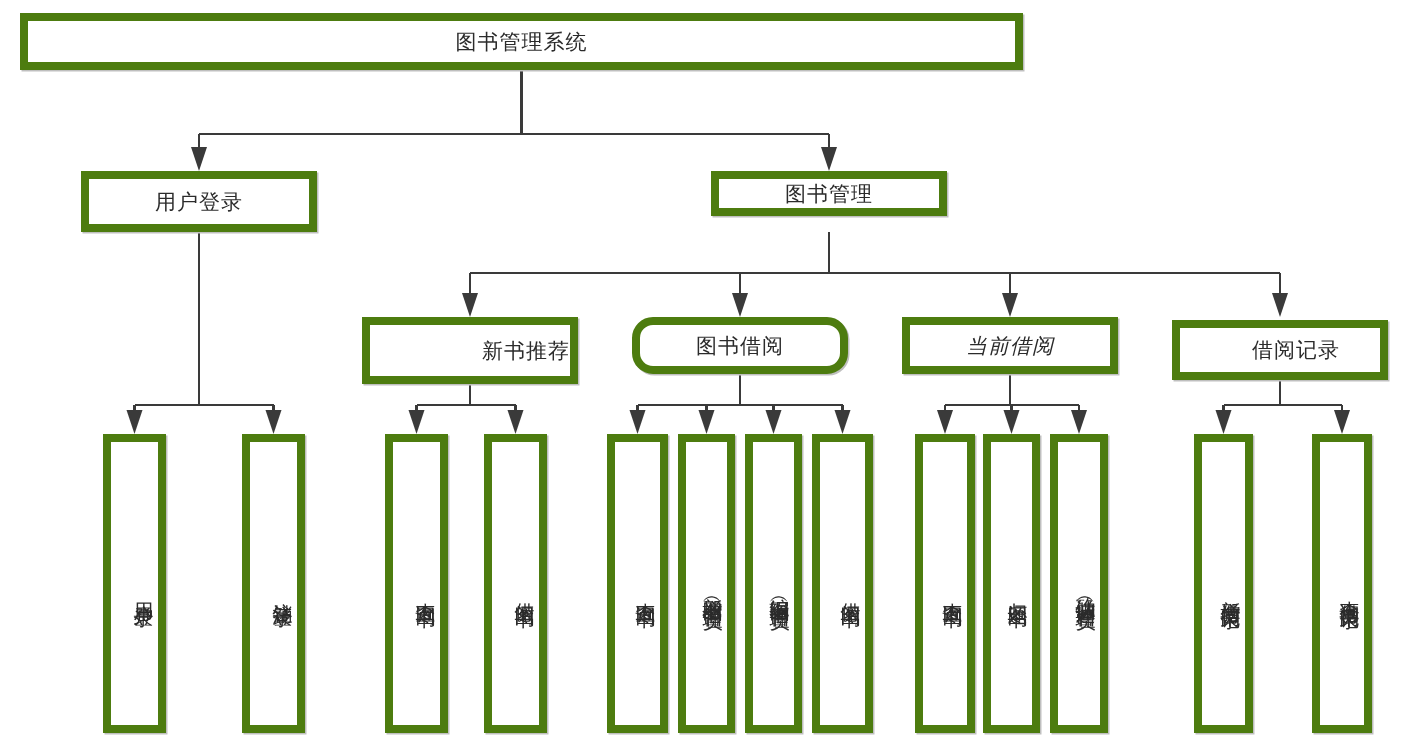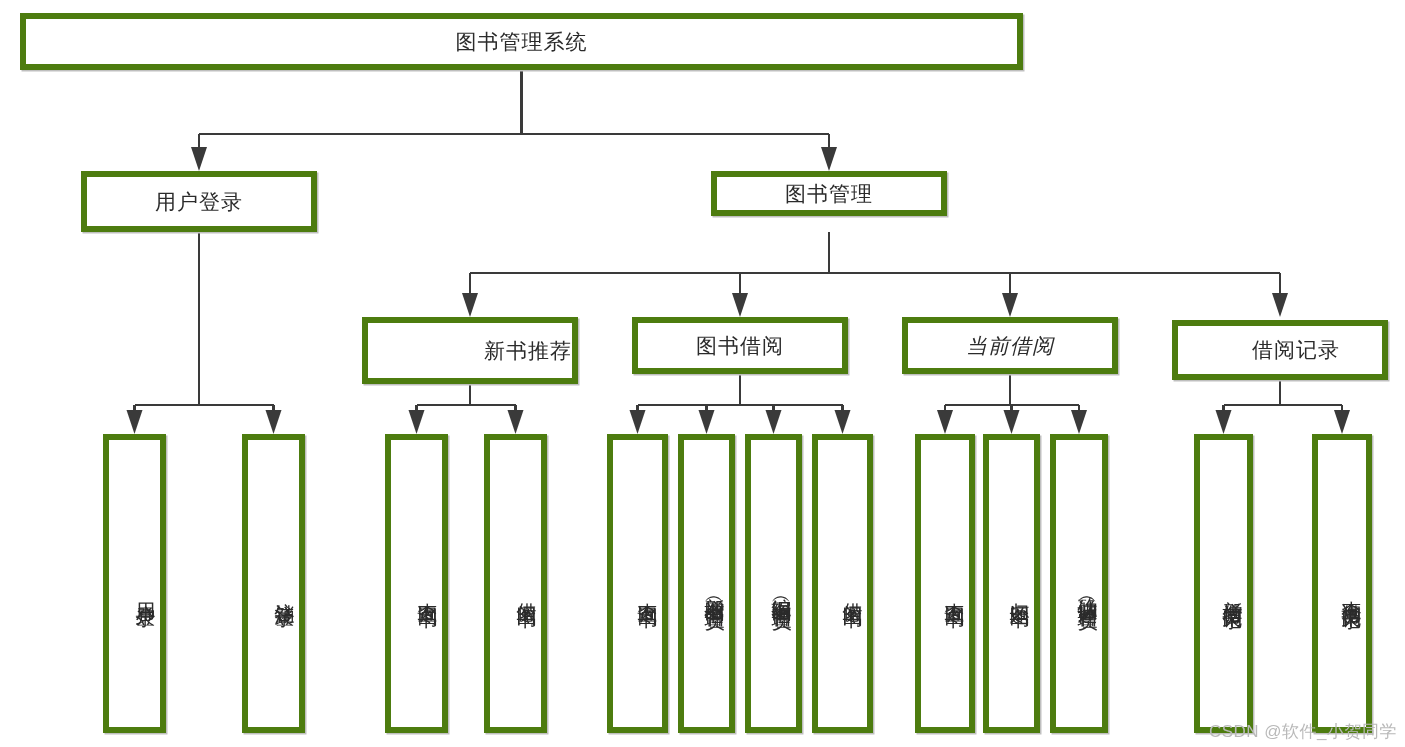--- a/index.html
+++ b/index.html
@@ -24,21 +24,21 @@
     top: 0;
     left: 0;
     width: 1405px;
     height: 747px;
     display: block;
   }
   .node-box {
     position: absolute;
     box-sizing: border-box;
     background: #ffffff;
-    border: 6px solid #4d7c0f;
+    border: 8px solid #4d7c0f;
     box-shadow: 1.5px 1.5px 0 0 #bfbfbf;
     display: flex;
     align-items: center;
     justify-content: center;
     color: #2b2b2b;
   }
   .node-box.horizontal {
     font-size: 21px;
     letter-spacing: 1px;
     line-height: 1.2;
@@ -133,21 +133,21 @@
       </div>
       <div class="node-box horizontal" style="left: 81px; top: 171px; width: 236px; height: 61px;">
         <span class="node-label">用户登录</span>
       </div>
       <div class="node-box horizontal" style="left: 711px; top: 171px; width: 236px; height: 45px;">
         <span class="node-label">图书管理</span>
       </div>
       <div class="node-box horizontal" style="left: 362px; top: 317px; width: 216px; height: 67px; justify-content: flex-end;">
         <span class="node-label">新书推荐</span>
       </div>
-      <div class="node-box horizontal" style="left: 632px; top: 317px; width: 216px; height: 57px;">
+      <div class="node-box horizontal" style="left: 632px; top: 317px; width: 216px; height: 57px; border-radius: 21px;">
         <span class="node-label">图书借阅</span>
       </div>
       <div class="node-box horizontal" style="left: 902px; top: 317px; width: 216px; height: 57px; font-style: italic;">
         <span class="node-label">当前借阅</span>
       </div>
       <div class="node-box horizontal" style="left: 1172px; top: 320px; width: 216px; height: 60px; padding-left: 32px;">
         <span class="node-label">借阅记录</span>
       </div>
       <div class="node-box vertical" style="left: 103px; top: 434px; width: 63px; height: 299px;">
         <span class="node-label">用户登录</span>
@@ -183,15 +183,14 @@
         <span class="node-label">确认归还（管理员）</span>
       </div>
       <div class="node-box vertical" style="left: 1194px; top: 434px; width: 59px; height: 299px;">
         <span class="node-label">新增借阅记录</span>
       </div>
       <div class="node-box vertical" style="left: 1312px; top: 434px; width: 60px; height: 299px;">
         <span class="node-label">查询借阅记录</span>
       </div>
     </div>
 
-  <div class="watermark">CSDN @软件_小贺同学</div>
 
 </div>
 
 </body></html>

